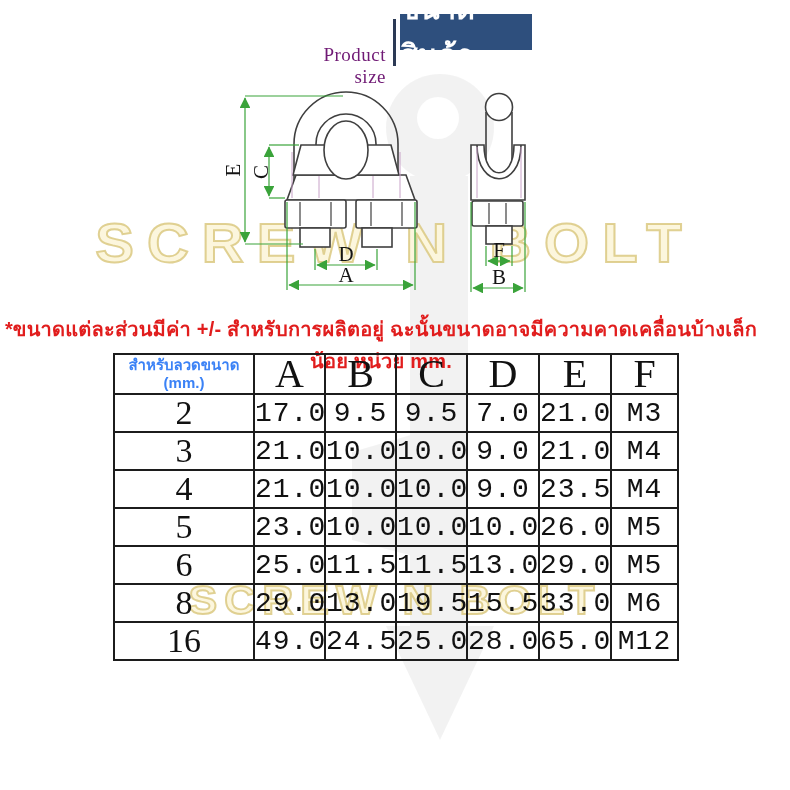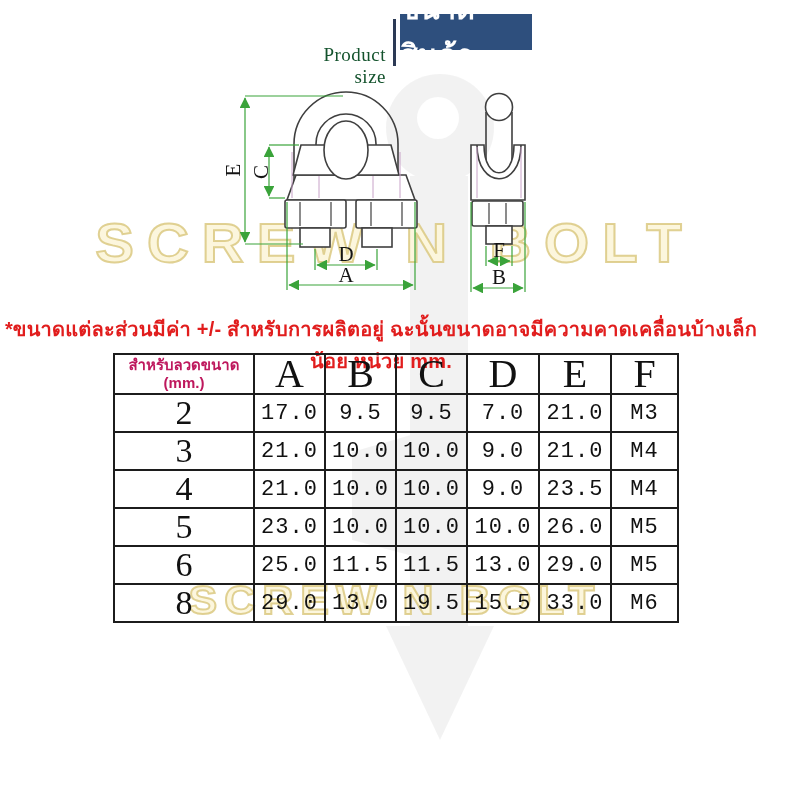--- a/index.html
+++ b/index.html
@@ -11,45 +11,45 @@
   .yellow-wm{position:absolute;z-index:0;white-space:nowrap;font-weight:bold;
              font-family:"Liberation Sans","DejaVu Sans",sans-serif;
              color:rgba(252,246,219,0.95);
              -webkit-text-stroke:2px rgba(216,198,122,0.8);
              line-height:1;}
   .wm1{top:214px;left:50%;transform:translateX(-50%) scaleY(0.96);font-size:58px;letter-spacing:13px;}
   .wm2{top:579px;left:50%;transform:translateX(-50%) scaleY(0.96);font-size:43px;letter-spacing:7px;}
 
   
   .ps-label{position:absolute;left:288px;top:44px;width:98px;text-align:right;z-index:1;
-            font-family:"Liberation Serif","DejaVu Serif",serif;font-size:19px;color:#14532d;letter-spacing:0.5px;}
+            font-family:"Liberation Serif","DejaVu Serif",serif;font-size:19px;color:#701a75;letter-spacing:0.5px;}
   .hdr-divider{position:absolute;left:393px;top:19px;width:2.5px;height:47px;background:#2c3a55;z-index:1;}
   .th-box{position:absolute;left:400px;top:14px;width:132px;height:36px;z-index:1;
           display:flex;align-items:center;justify-content:center;
           color:#fff;font-weight:bold;font-size:29px;}
 
   
   .fv{position:absolute;left:193px;top:80px;z-index:1;overflow:visible;}
   .sv{position:absolute;left:453px;top:80px;z-index:1;overflow:visible;}
 
   
   .note{position:absolute;left:0;top:313px;width:762px;text-align:center;z-index:1;
         font-size:20px;font-weight:bold;letter-spacing:0.2px;}
 
   
   table.size-table{position:absolute;left:113px;top:353px;width:564px;z-index:1;
         border-collapse:collapse;table-layout:fixed;background:transparent;}
   .size-table td,.size-table th{border:2px solid #1c1c1c;text-align:center;vertical-align:middle;padding:0;}
   .size-table thead tr{height:40px;}
   .size-table tbody tr{height:37.5px;}
-  .th-size{font-size:15px;font-weight:bold;color:#be185d;line-height:18px;}
+  .th-size{font-size:15px;font-weight:bold;color:#3b82f6;line-height:18px;}
   .c-head{font-family:"Liberation Serif","DejaVu Serif",serif;font-weight:normal;
           font-size:40px;line-height:38px;color:#111;}
   .c-size{font-family:"Liberation Serif","DejaVu Serif",serif;font-size:34px;line-height:36px;color:#111;}
-  .c-val{font-family:"Liberation Mono","DejaVu Sans Mono",monospace;font-size:22px;
+  .c-val{font-family:"Liberation Mono","DejaVu Sans Mono",monospace;font-size:28px;
          letter-spacing:1px;color:#111;}
 </style>
 </head>
 <body>
 
 <div class="page">
 
   <svg class="gray-wm" width="790" height="790" viewBox="0 0 790 790">
     <g fill="#e9e9e9" opacity="0.55">
       <circle cx="440" cy="128" r="54"></circle>
@@ -244,16 +244,25 @@
       </tr>
       <tr>
         <td class="c-size">8</td>
         <td class="c-val">29.0</td>
         <td class="c-val">13.0</td>
         <td class="c-val">19.5</td>
         <td class="c-val">15.5</td>
         <td class="c-val">33.0</td>
         <td class="c-val">M6</td>
       </tr>
+      <tr>
+        <td class="c-size">16</td>
+        <td class="c-val">49.0</td>
+        <td class="c-val">24.5</td>
+        <td class="c-val">25.0</td>
+        <td class="c-val">28.0</td>
+        <td class="c-val">65.0</td>
+        <td class="c-val">M12</td>
+      </tr>
     </tbody>
   </table>
 
 </div>
 
 </body></html>

